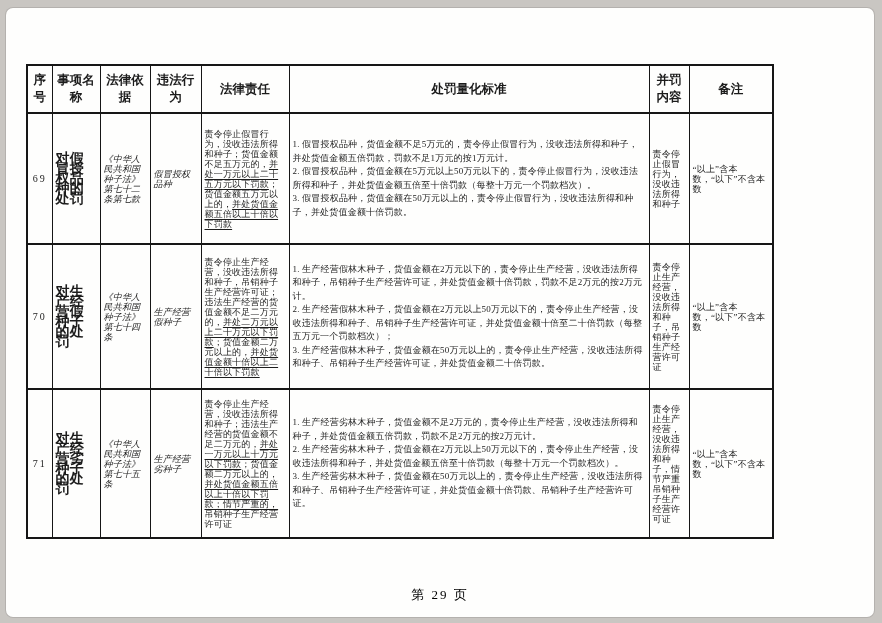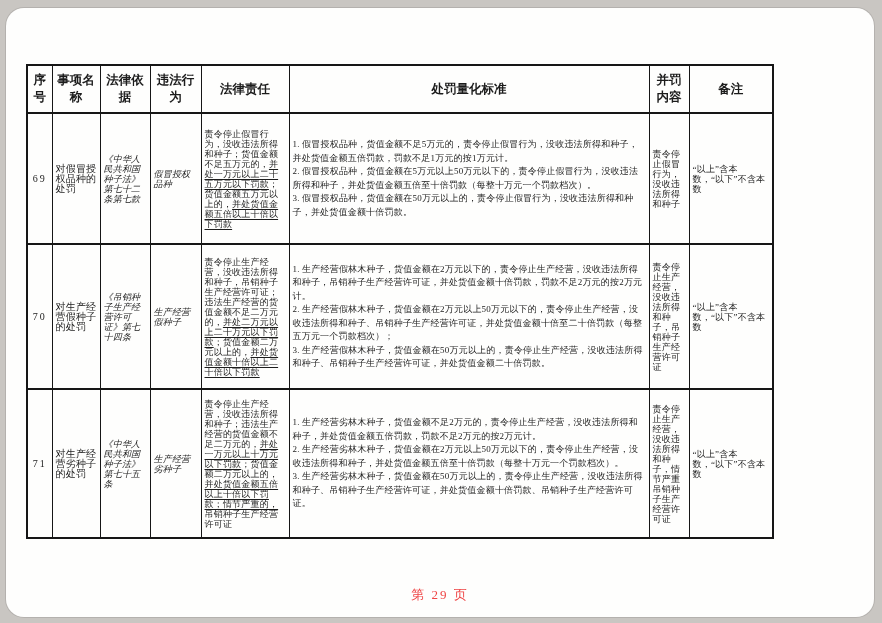--- a/index.html
+++ b/index.html
@@ -7,21 +7,21 @@
   body {
     background: #c9c6c2;
     font-family: "Liberation Serif", "DejaVu Serif", serif;
     color: #1c1c1c;
     position: relative;
   }
   .page {
     position: absolute;
     left: 6px; top: 8px; right: 8px; bottom: 6px;
     background: #fefefd;
-    border-radius: 18px;
+    border-radius: 7px;
     box-shadow: 0 0 0 1px rgba(0,0,0,0.10);
   }
   table.law-table {
     position: absolute;
     left: 20px; top: 56px;
     width: 746px;
     border-collapse: collapse;
     table-layout: fixed;
     border: 2px solid #161616;
   }
@@ -37,35 +37,35 @@
     font-weight: bold;
     text-align: center;
     line-height: 1.35;
   }
   tr.h-row   { height: 48px; }
   tr.r-69    { height: 131px; }
   tr.r-70    { height: 145px; }
   tr.r-71    { height: 149px; }
   td { font-size: 9px; line-height: 10px; letter-spacing: 0.2px; }
   td.c-no   { text-align: center; font-size: 10px; letter-spacing: 2px; }
-  td.c-item { font-weight: normal; font-size: 10px; padding-left: 5px; }
+  td.c-item { font-weight: bold; font-size: 14px; padding-left: 5px; }
   td.c-basis, td.c-viol { padding-left: 4px; font-style: italic; }
   td.c-liab { padding: 3px 4px; }
   td.c-std  { font-size: 9px; line-height: 13.5px; padding: 3px 5px; white-space: pre-line; }
   td.c-pen  { padding: 3px 4px; }
   td.c-note { padding: 3px 5px; margin-top: 33px; }
   .u-seg { text-decoration: underline; text-underline-offset: 2px; }
   .footer {
     position: absolute;
     left: 0; right: 0;
     top: 578px;
     text-align: center;
     font-size: 13px;
     letter-spacing: 2px;
-    color: #ef4444;
+    color: #000000;
   }
 </style>
 </head>
 <body>
 
 <div class="page">
 
   <table class="law-table">
     <colgroup>
       <col style="width:25px">
@@ -98,21 +98,21 @@
         <td class="c-liab"><span>责令停止假冒行为，没收违法所得和种子；货值金额不足五万元的，</span><span class="u-seg">并处一万元以上二十五万元以下罚款</span><span>；货值金额五万元以上的，</span><span class="u-seg">并处货值金额五倍以上十倍以下罚款</span></td>
         <td class="c-std">1. 假冒授权品种，货值金额不足5万元的，责令停止假冒行为，没收违法所得和种子，并处货值金额五倍罚款，罚款不足1万元的按1万元计。
 2. 假冒授权品种，货值金额在5万元以上50万元以下的，责令停止假冒行为，没收违法所得和种子，并处货值金额五倍至十倍罚款（每整十万元一个罚款档次）。
 3. 假冒授权品种，货值金额在50万元以上的，责令停止假冒行为，没收违法所得和种子，并处货值金额十倍罚款。</td>
         <td class="c-pen">责令停止假冒行为，没收违法所得和种子</td>
         <td class="c-note">“以上”含本数，“以下”不含本数</td>
       </tr>
       <tr class="r-70">
         <td class="c-no">70</td>
         <td class="c-item">对生产经营假种子的处罚</td>
-        <td class="c-basis">《吊销种子生产经营许可证》第七十四条</td>
+        <td class="c-basis">《中华人民共和国种子法》第七十四条</td>
         <td class="c-viol">生产经营假种子</td>
         <td class="c-liab"><span>责令停止生产经营，没收违法所得和种子，吊销种子生产经营许可证；违法生产经营的货值金额不足二万元的，</span><span class="u-seg">并处二万元以上二十万元以下罚款</span><span>；货值金额二万元以上的，</span><span class="u-seg">并处货值金额十倍以上二十倍以下罚款</span></td>
         <td class="c-std">1. 生产经营假林木种子，货值金额在2万元以下的，责令停止生产经营，没收违法所得和种子，吊销种子生产经营许可证，并处货值金额十倍罚款，罚款不足2万元的按2万元计。
 2. 生产经营假林木种子，货值金额在2万元以上50万元以下的，责令停止生产经营，没收违法所得和种子、吊销种子生产经营许可证，并处货值金额十倍至二十倍罚款（每整五万元一个罚款档次）；
 3. 生产经营假林木种子，货值金额在50万元以上的，责令停止生产经营，没收违法所得和种子、吊销种子生产经营许可证，并处货值金额二十倍罚款。</td>
         <td class="c-pen">责令停止生产经营，没收违法所得和种子，吊销种子生产经营许可证</td>
         <td class="c-note">“以上”含本数，“以下”不含本数</td>
       </tr>
       <tr class="r-71">
         <td class="c-no">71</td>

